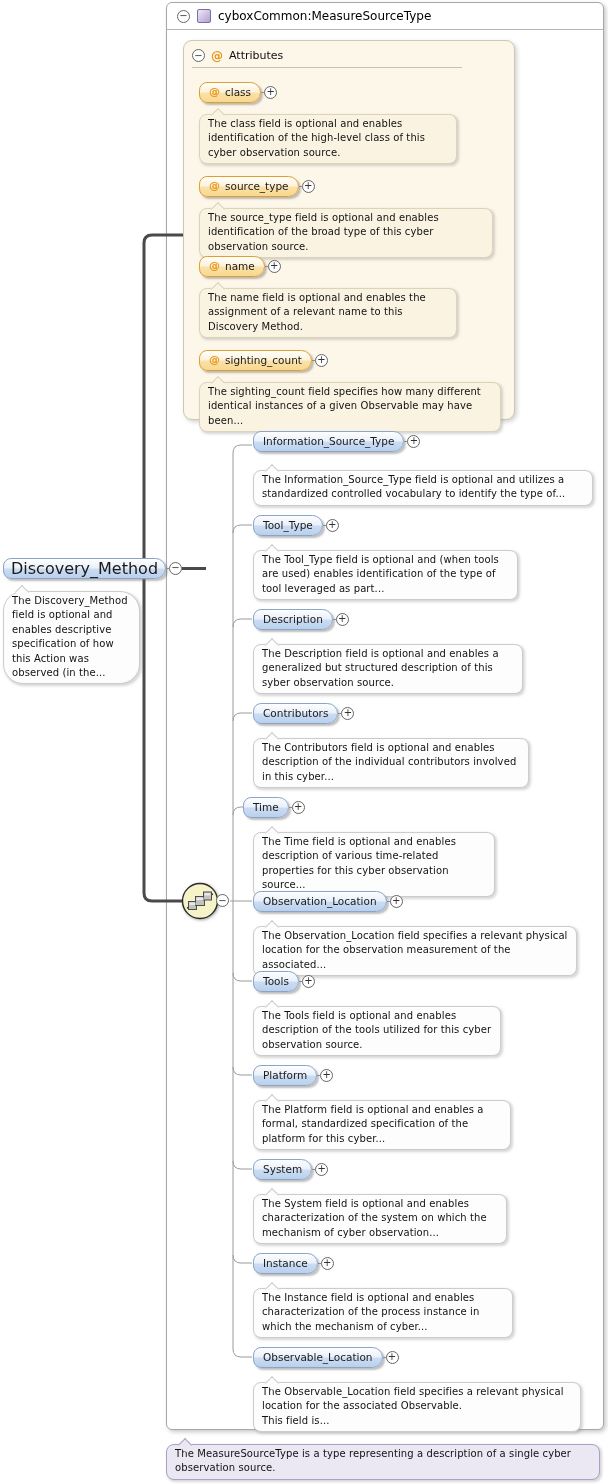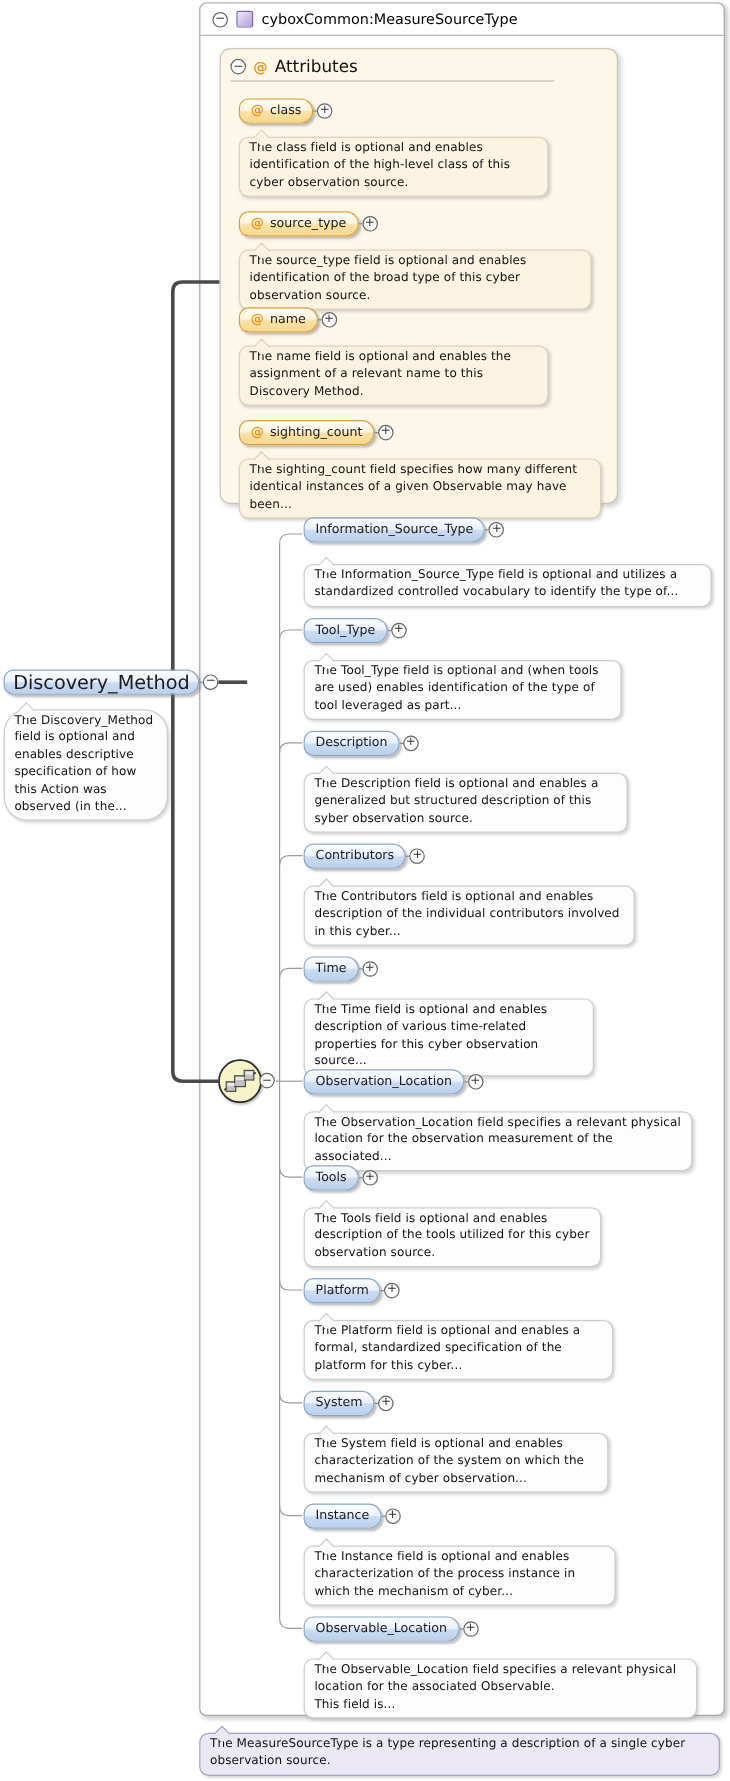--- a/index.html
+++ b/index.html
@@ -29,21 +29,21 @@
     position:absolute; left:183px; top:40px; width:332px; height:380px;
     background:#fdf7ea; border:1px solid #cfc6b4; border-radius:9px;
     box-shadow:2px 2px 4px rgba(0,0,0,.18);
   }
   .attr-panel-header{
     position:absolute; left:8px; top:7px; width:270px; height:20px;
     display:flex; align-items:center; gap:6px;
     border-bottom:1px solid #c9c0ae; padding-bottom:4px;
   }
   .at-glyph{ color:#e8971d; font-weight:bold; font-size:12px; line-height:12px; }
-  .attr-header-label{ font-size:14px; color:#111; }
+  .attr-header-label{ font-size:11px; color:#111; }
 
   
   .row{ position:absolute; display:flex; align-items:center; height:22px; }
   .pill{
     display:inline-flex; align-items:center; gap:5px; height:21px;
     padding:0 9px; font-size:10.5px; white-space:nowrap;
     border-radius:10px 13px 13px 10px;
     box-shadow:2px 2px 2px rgba(110,110,110,.45);
   }
   .pill-el{
@@ -239,21 +239,21 @@
 
     <div class="row" style="left:253px; top:702px;justify-content:flex-end;">
       <span class="pill pill-el">Contributors</span>
       <span class="tick"></span>
       <span class="toggle">
           <span>+</span>
         </span>
     </div>
     <div class="desc desc-white" style="left:253px; top:738px; width:276px;">The Contributors field is optional and enables description of the individual contributors involved in this cyber...</div>
 
-    <div class="row" style="left:253px; top:796px;">
+    <div class="row" style="left:243px; top:796px;">
       <span class="pill pill-el">Time</span>
       <span class="tick"></span>
       <span class="toggle">
           <span>+</span>
         </span>
     </div>
     <div class="desc desc-white" style="left:253px; top:832px; width:242px;">The Time field is optional and enables description of various time-related properties for this cyber observation source...</div>
 
     <div class="row" style="left:253px; top:890px;">
       <span class="pill pill-el">Observation_Location</span>

